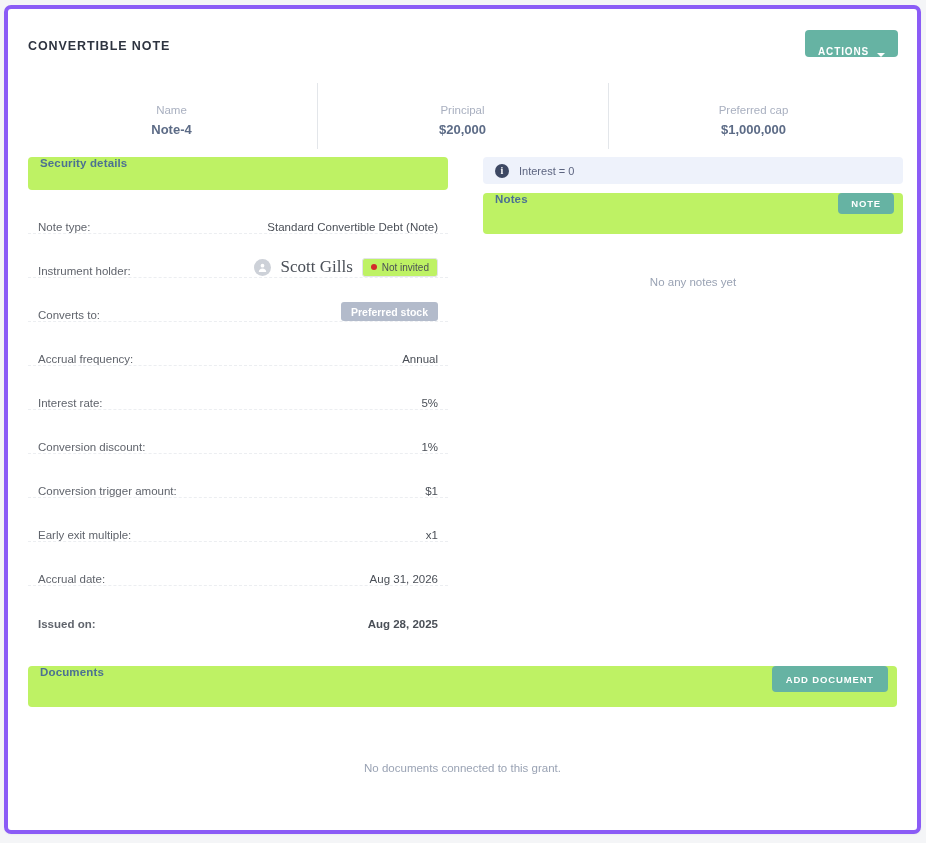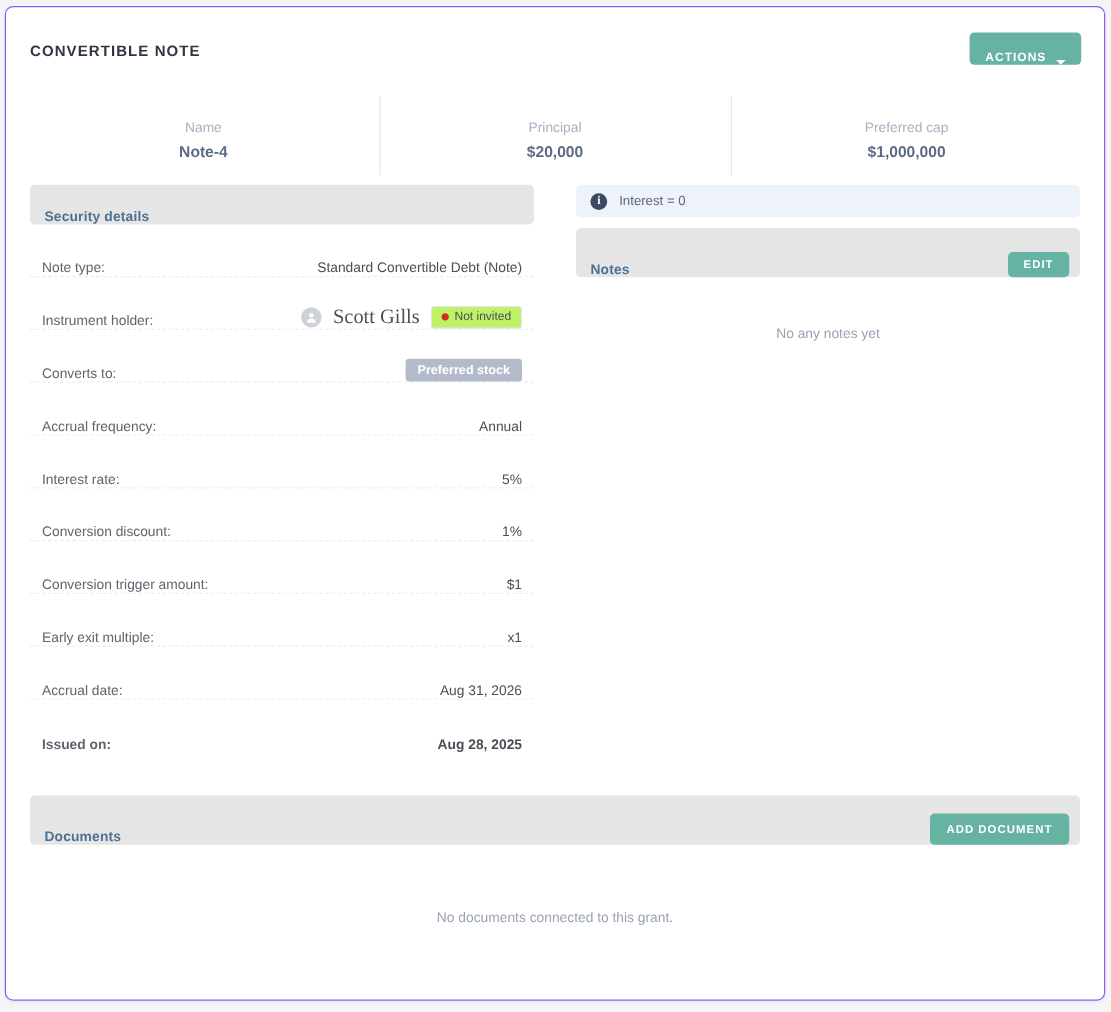--- a/index.html
+++ b/index.html
@@ -12,21 +12,21 @@
     -webkit-font-smoothing: antialiased;
   }
 
   .card {
     position: absolute;
     left: 4px;
     top: 5px;
     width: 917px;
     height: 829px;
     background: #ffffff;
-    border: 1px solid #8b5cf6;
+    border: 4px solid #8b5cf6;
     border-radius: 7px;
     box-shadow: 0 1px 2px rgba(16,24,40,0.04);
     overflow: hidden;
   }
 
   
   .card-header {
     position: relative;
     height: 66px;
   }
@@ -106,25 +106,25 @@
     display: flex;
     padding: 0 20px;
     gap: 35px;
     align-items: flex-start;
   }
   .col-left { width: 420px; flex: none; }
   .col-right { width: 420px; flex: none; }
 
   
   .section-bar {
-    background: #e5e5e5;
+    background: #bef264;
     border-radius: 4px;
     height: 33px;
     display: flex;
-    align-items: flex-end;
+    align-items: flex-start;
     padding: 0 12px;
     position: relative;
   }
   .section-bar.tall { height: 41px; }
   .section-title {
     font-size: 11.5px;
     font-weight: bold;
     color: #4c7192;
     letter-spacing: 0.15px;
   }
@@ -351,21 +351,21 @@
     </div>
 
     <div class="col-right">
       <div class="info-bar">
         <span class="info-icon">i</span>
         <span class="info-text">Interest = 0</span>
       </div>
 
       <div class="section-bar tall">
         <span class="section-title">Notes</span>
-        <button class="bar-btn edit-btn">EDIT</button>
+        <button class="bar-btn edit-btn">NOTE</button>
       </div>
 
       <div class="empty-state notes-empty">No any notes yet</div>
     </div>
   </div>
 
   <div class="documents-section">
     <div class="section-bar tall">
       <span class="section-title">Documents</span>
       <button class="bar-btn add-doc-btn">ADD DOCUMENT</button>

